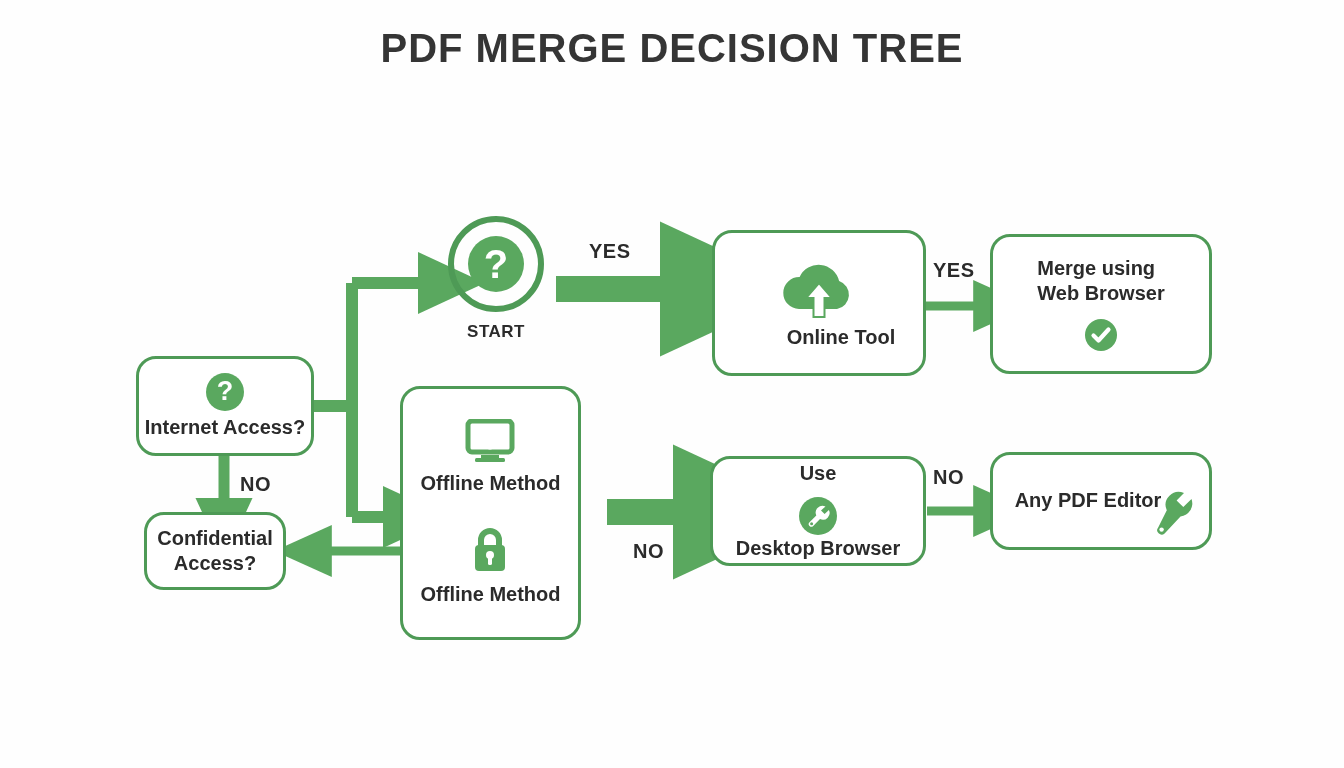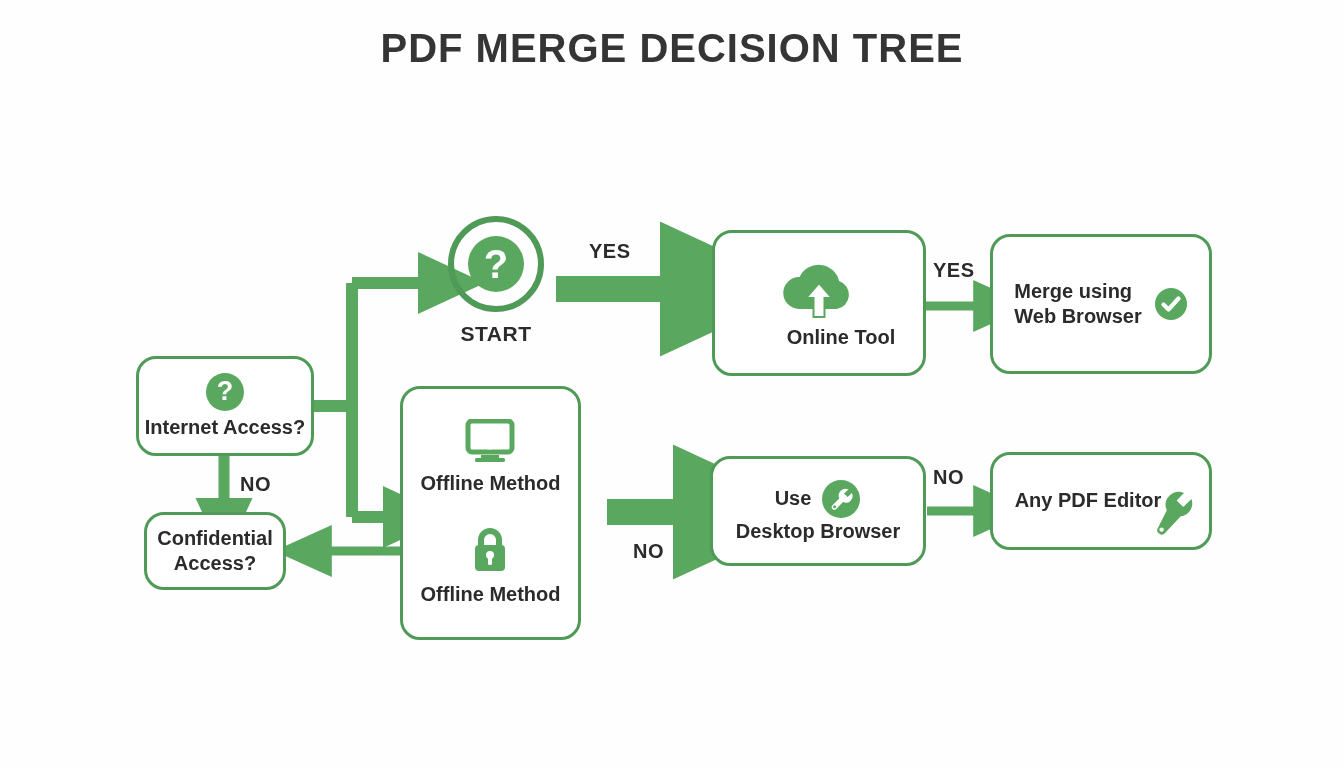--- a/index.html
+++ b/index.html
@@ -58,32 +58,32 @@
   .qcirc{
     width:56px;height:56px;border-radius:50%;
     background:#5aa85f;
     display:flex;align-items:center;justify-content:center;
     color:#fff;font-size:40px;font-weight:bold;line-height:1;
     font-family:"Liberation Sans", sans-serif;
   }
   .qcirc.sm{width:38px;height:38px;font-size:27px;}
   .startlabel{
     margin-top:10px;
-    font-size:21px;font-weight:bold;color:#2b2b2b;letter-spacing:.5px;
+    font-size:17px;font-weight:bold;color:#2b2b2b;letter-spacing:.5px;
   }
 
   
   .edgelabel{
     position:absolute;
     font-size:20px;font-weight:bold;color:#2b2b2b;
     letter-spacing:.5px;white-space:nowrap;
   }
 
   .iconwrap{display:flex;align-items:center;justify-content:center;}
-  .row{display:flex;align-items:center;justify-content:center;gap:12px;}
+  .row{display:flex;align-items:center;justify-content:center;gap:12px;flex-direction:column;}
 </style>
 </head>
 <body>
 
 <div id="stage">
 
   <div class="title">PDF MERGE DECISION TREE</div>
 
   <svg id="wires" viewBox="0 0 1344 768" xmlns="http://www.w3.org/2000/svg">
     <defs>

